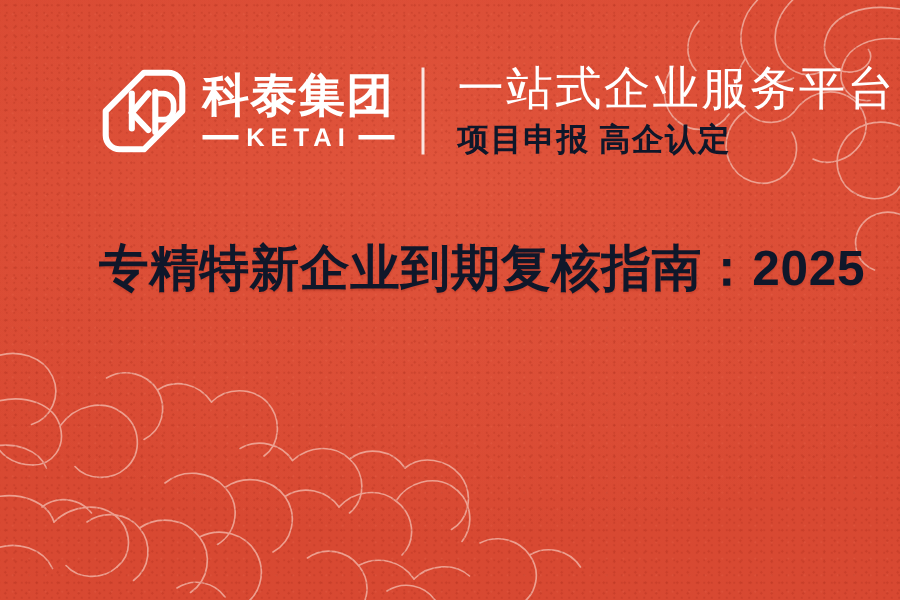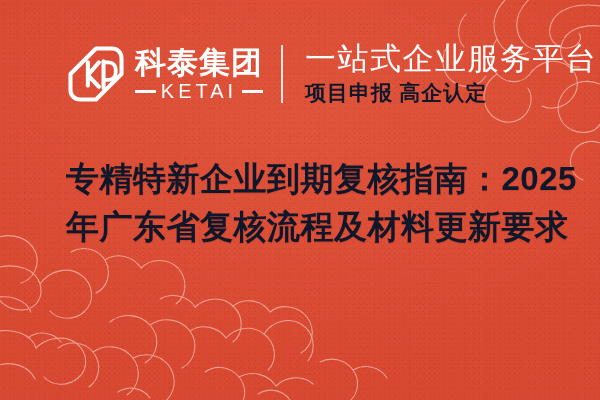--- a/index.html
+++ b/index.html
@@ -84,22 +84,22 @@
     width: 100%;
   }
   .logo-rule {
     height: 3px;
     background: #ffffff;
     flex: 1 1 auto;
     min-width: 9px;
   }
   #logo-en {
     color: #ffffff;
-    font-size: 20px;
-    font-weight: normal;
+    font-size: 17px;
+    font-weight: bold;
     letter-spacing: 4px;
     line-height: 1;
     white-space: nowrap;
   }
   #header-divider {
     width: 2px;
     height: 58px;
     background: rgba(255,255,255,0.85);
     margin-left: 18px;
     flex: 0 0 auto;
@@ -239,16 +239,15 @@
     <div id="header-divider"></div>
 
     <div id="tagline-block">
       <div id="tagline-main">一站式企业服务平台</div>
       <div id="tagline-sub">项目申报 高企认定</div>
     </div>
   </div>
 
   <div id="title-block">
     <div class="title-line">专精特新企业到期复核指南：2025</div>
-    <div class="title-line">年广东省复核流程及材料更新要求</div>
   </div>
 
 </div>
 
 </body></html>

